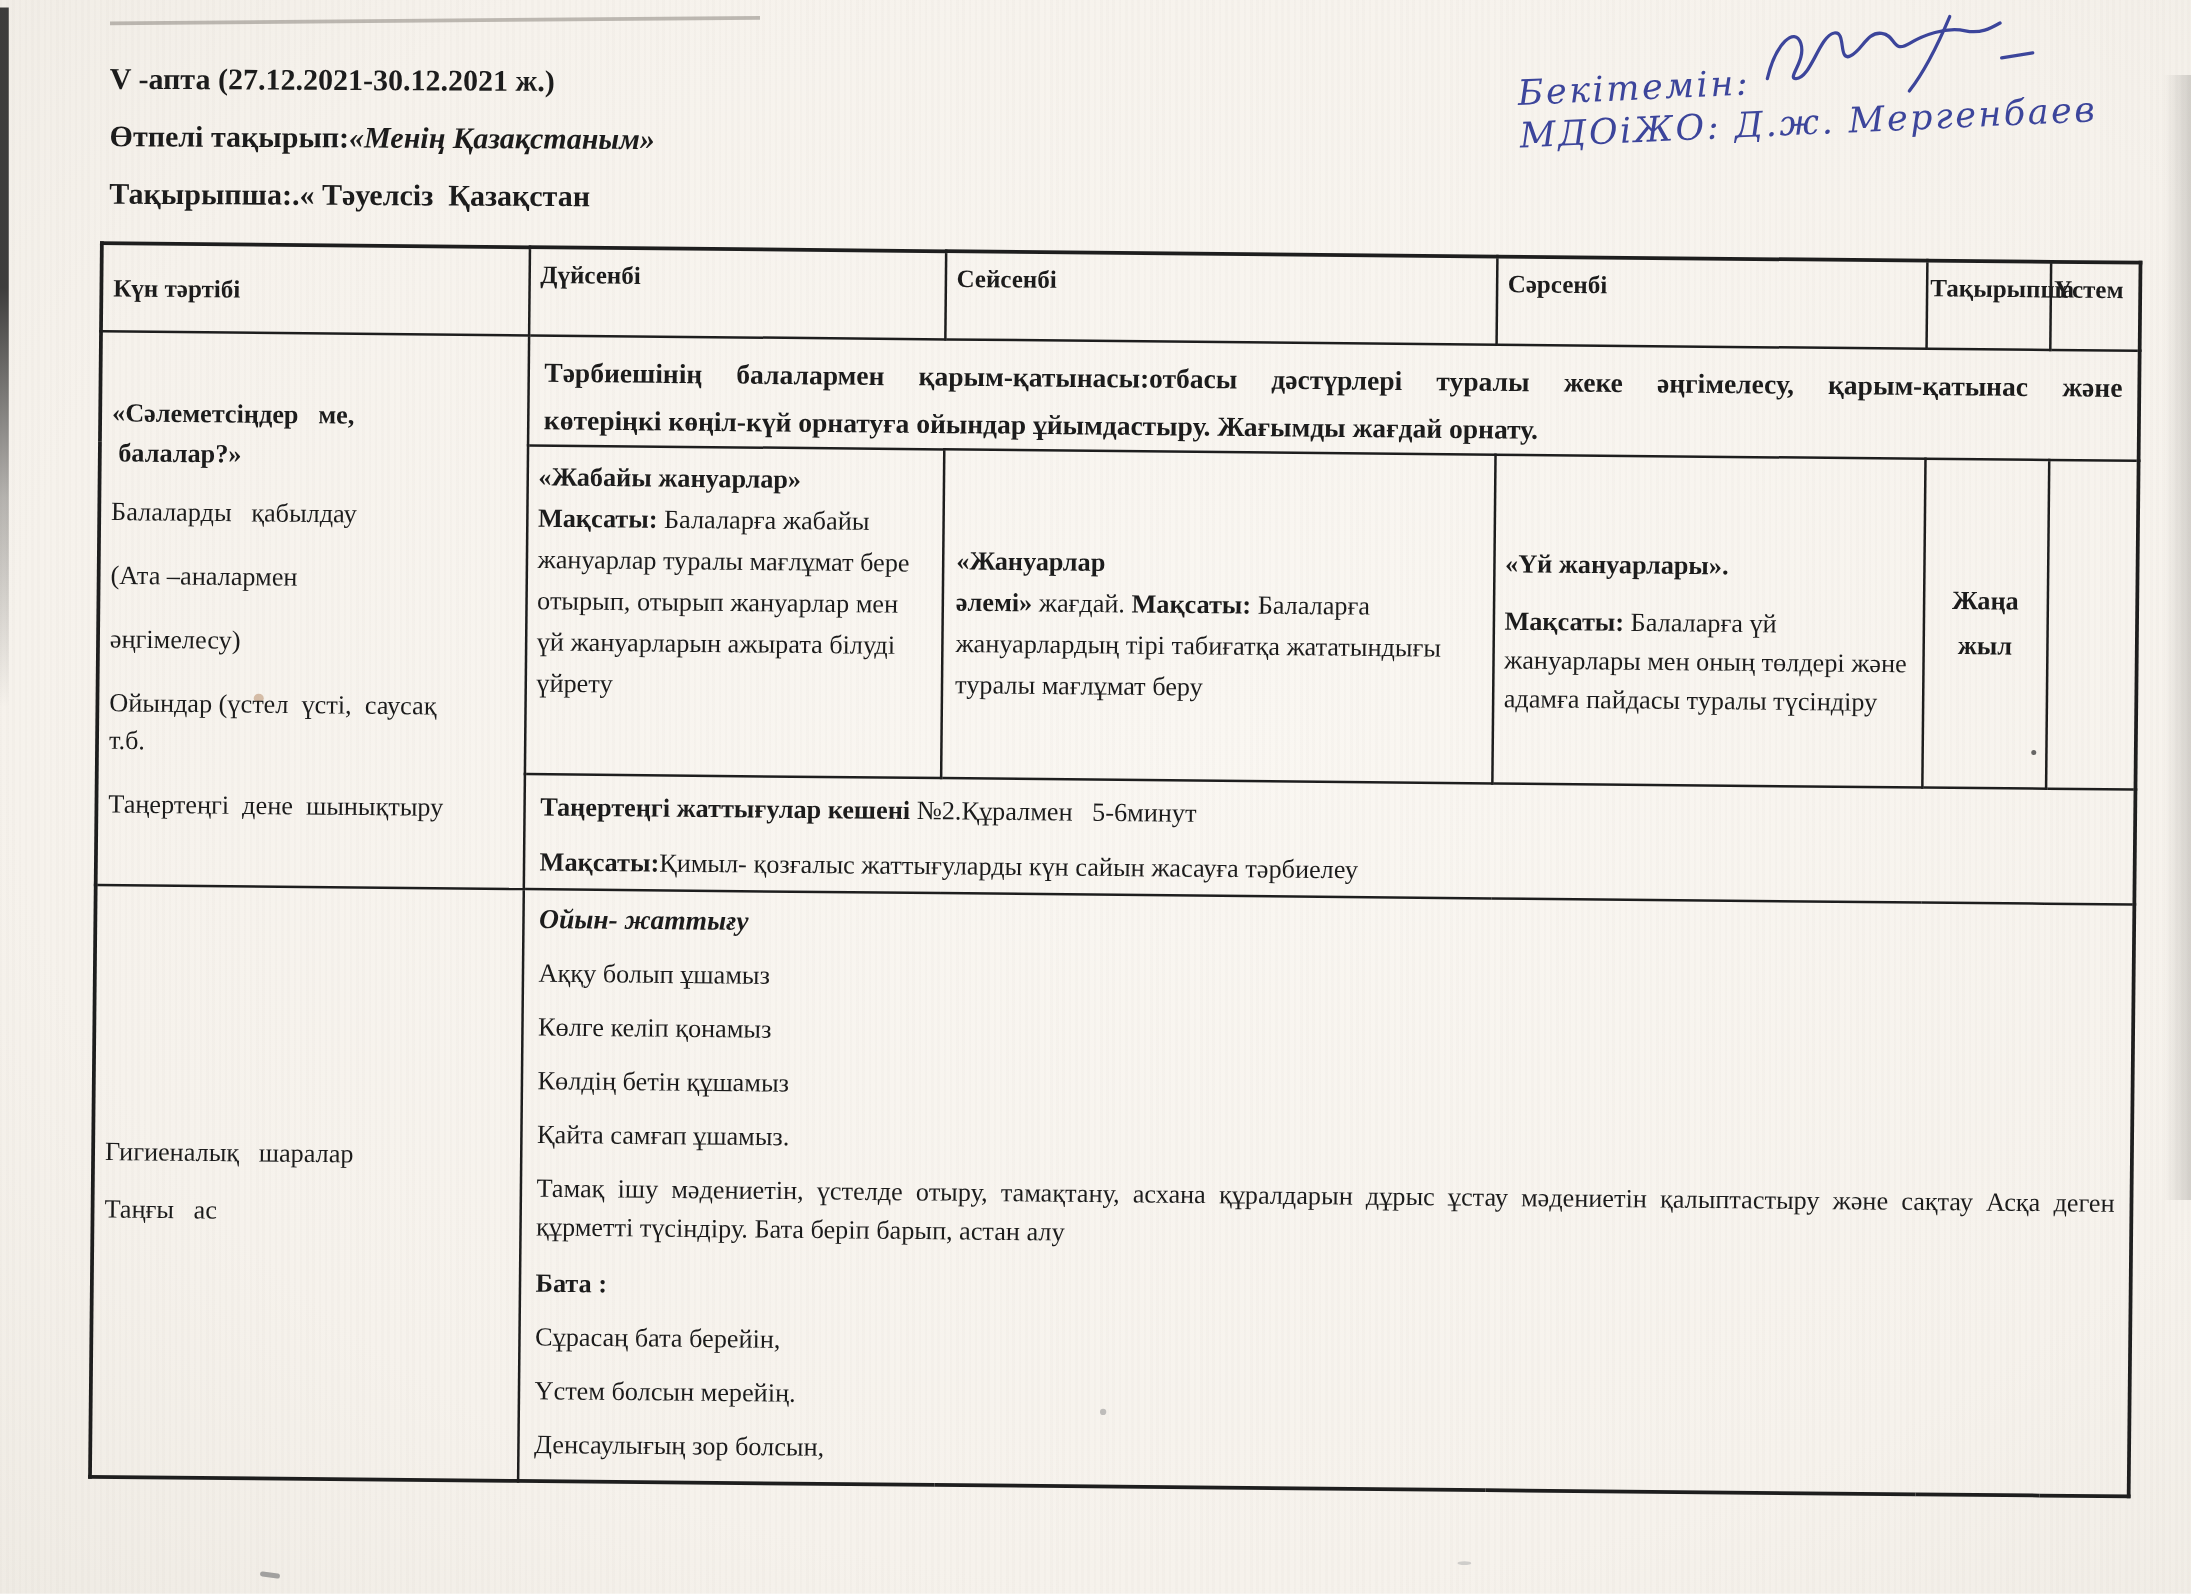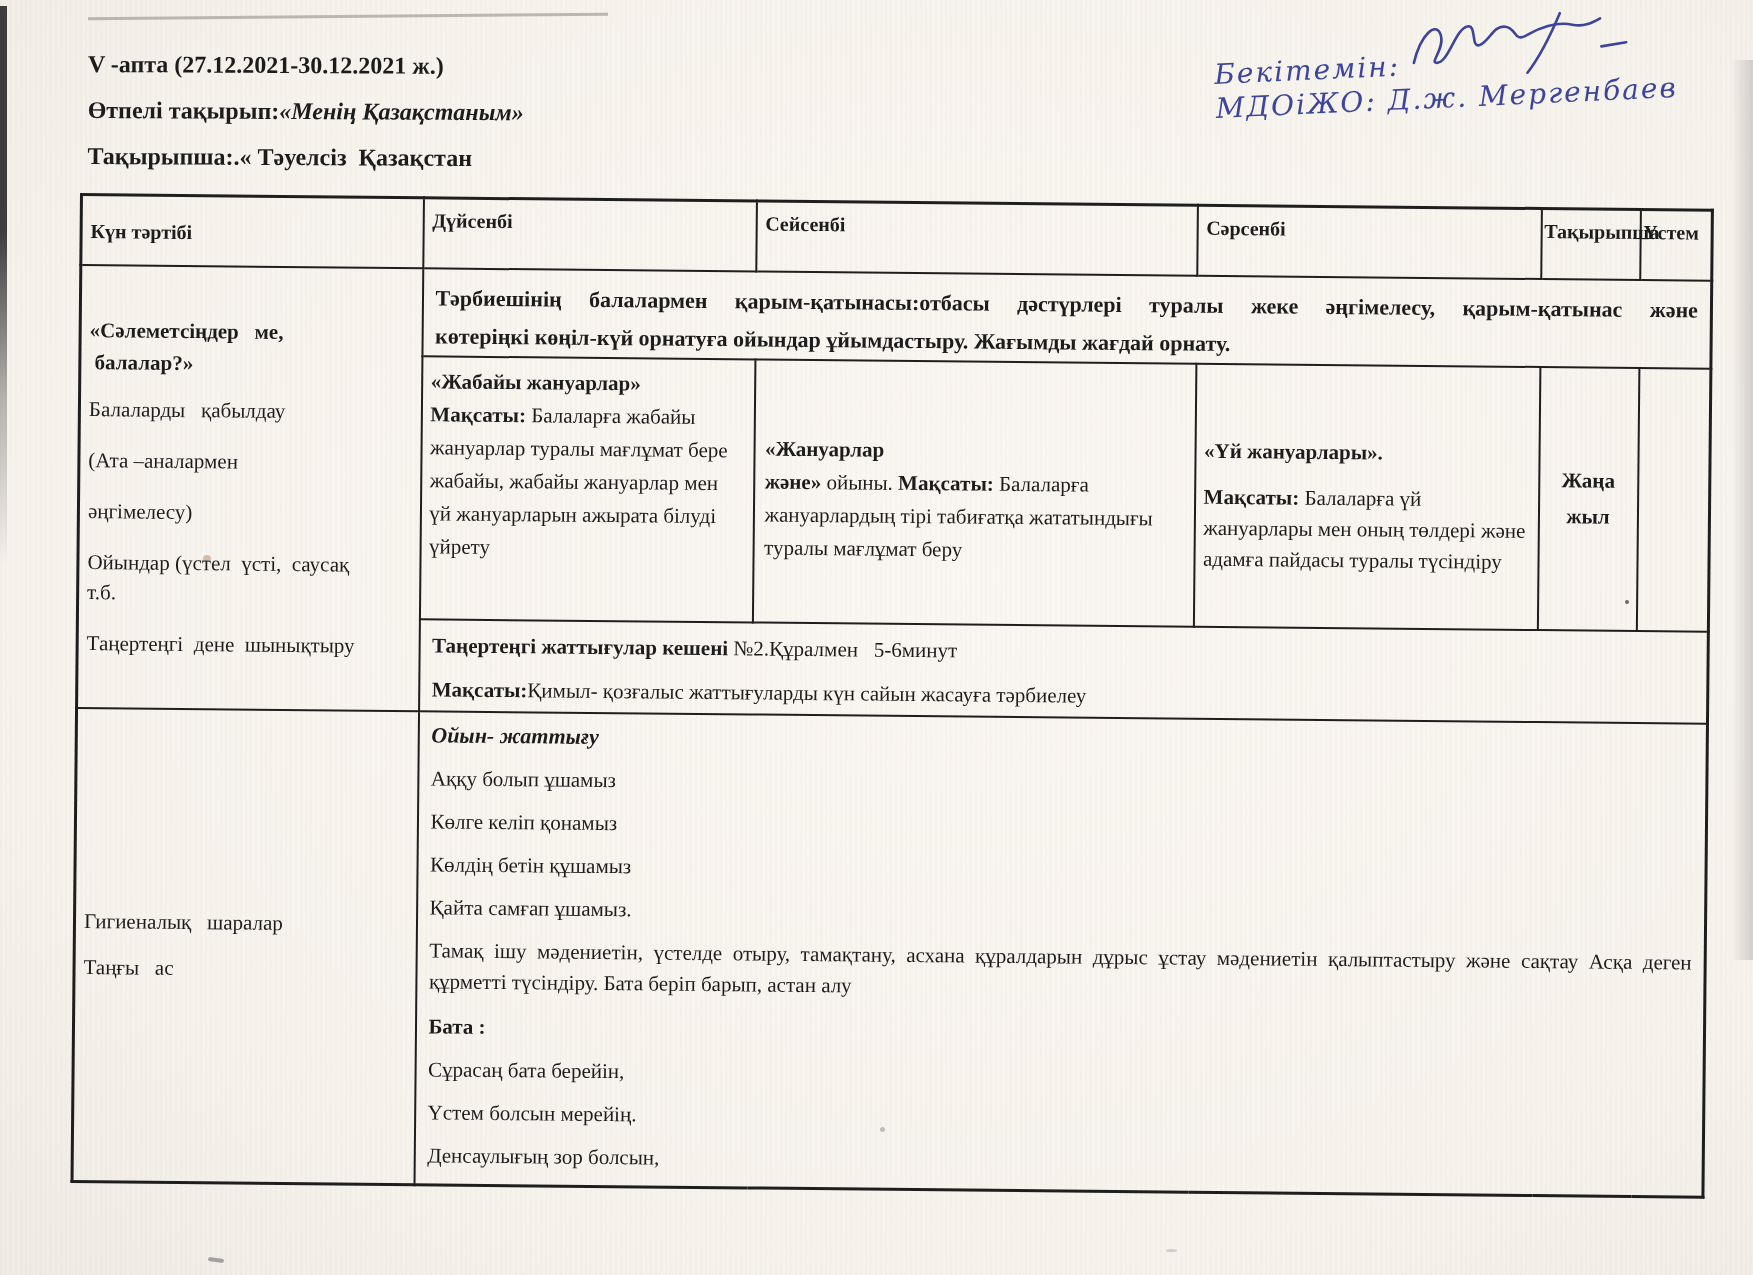--- a/index.html
+++ b/index.html
@@ -145,25 +145,25 @@
       <div class="rline pw">Таңертеңгі  дене  шынықтыру</div>
     </td>
     <td class="comm" colspan="5">
       <div class="comm-l1">Тәрбиешінің балалармен қарым-қатынасы:отбасы дәстүрлері туралы жеке әңгімелесу, қарым-қатынас және</div>
       <div class="comm-l2">көтеріңкі көңіл-күй орнатуға ойындар ұйымдастыру. Жағымды жағдай орнату.</div>
     </td>
   </tr>
   <tr class="r-days">
     <td class="day monday">
       <b>«Жабайы жануарлар»</b><br>
-      <b>Мақсаты:</b><span> Балаларға жабайы жануарлар туралы мағлұмат бере жабайы, жабайы жануарлар мен үй жануарларын ажырата білуді үйрету</span>
+      <b>Мақсаты:</b><span> Балаларға жабайы жануарлар туралы мағлұмат бере отырып, отырып жануарлар мен үй жануарларын ажырата білуді үйрету</span>
     </td>
     <td class="day tuesday">
       <b>«Жануарлар</b><br>
-      <b>және»</b><span> ойыны. </span><b>Мақсаты:</b><span> Балаларға жануарлардың тірі табиғатқа жататындығы туралы мағлұмат беру</span>
+      <b>әлемі»</b><span> жағдай. </span><b>Мақсаты:</b><span> Балаларға жануарлардың тірі табиғатқа жататындығы туралы мағлұмат беру</span>
     </td>
     <td class="day wednesday">
       <div class="wed-title"><b>«Үй жануарлары».</b></div>
       <b>Мақсаты:</b><span> Балаларға үй жануарлары мен оның төлдері және адамға пайдасы туралы түсіндіру</span>
     </td>
     <td class="thursday">Жаңа жыл</td>
     <td></td>
   </tr>
   <tr class="r-ex">
     <td class="exercise" colspan="5">

